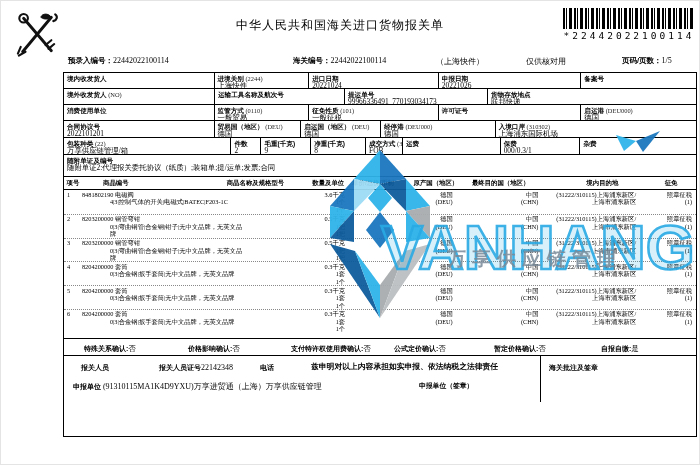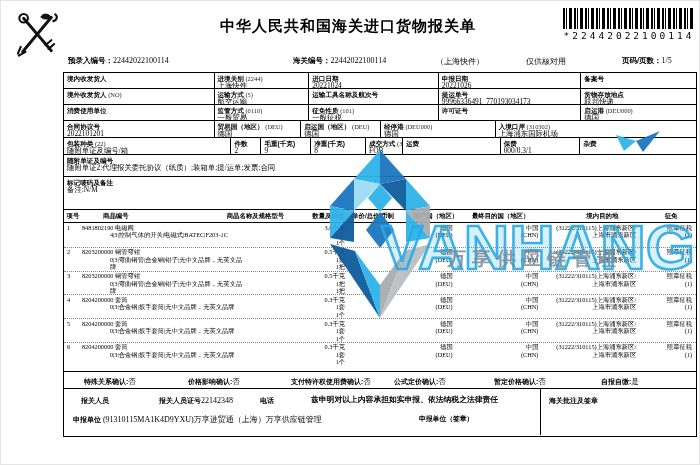--- a/index.html
+++ b/index.html
@@ -1,19 +1,19 @@
 <!DOCTYPE html>
 <html><head>
 <meta charset="utf-8">
 <style>
   html,body{margin:0;padding:0;background:#fff;}
   .page{position:relative;width:700px;height:465px;background:#fff;font-family:"Liberation Sans",sans-serif;color:#000;overflow:hidden;box-shadow:inset 0 0 0 1px #e4e4e4;}
   .abs{position:absolute;}
   
-  .title{left:220px;top:17px;font-size:15px;font-weight:bold;letter-spacing:1px;}
+  .title{left:236px;top:17px;font-size:12px;font-weight:normal;letter-spacing:1px;}
   .bars{left:563px;top:8px;width:132px;height:21px;background:repeating-linear-gradient(90deg,#000 0 2px,#fff 2px 3px,#000 3px 4px,#fff 4px 6px,#000 6px 9px,#fff 9px 11px);}
   .barstext{left:563px;top:30px;width:132px;text-align:center;font-size:9.5px;letter-spacing:3px;font-family:"DejaVu Sans Mono",monospace;}
   .preline{left:46px;top:56px;width:634px;height:14px;font-size:7.5px;}
   .preline .lbl{font-weight:bold;}
   .preline .val{font-family:"Liberation Serif",serif;font-size:8px;}
   
   .main{left:63px;top:72px;width:634px;height:365px;border:1.5px solid #000;box-sizing:border-box;}
   .frow{display:flex;border-bottom:1px solid #000;box-sizing:border-box;overflow:hidden;}
   .fc{box-sizing:border-box;border-left:1px solid #000;padding:1.5px 2px 0 3px;overflow:hidden;}
   .fc:first-child{border-left:none;}
@@ -103,24 +103,20 @@
           <div class="lb"><span>备案号</span><span class="cd"></span></div>
           <div class="vl"></div>
         </div>
     </div>
 
     <div class="frow" style="height:16px">
       <div class="fc" style="width:150px">
           <div class="lb"><span>境外收发货人</span><span class="cd"> (NO)</span></div>
           <div class="vl"></div>
         </div>
-      <div class="fc" style="width:95px">
-          <div class="lb"><span>运输方式</span><span class="cd"> (5)</span></div>
-          <div class="vl">航空运输</div>
-        </div>
       <div class="fc" style="width:130px">
           <div class="lb"><span>运输工具名称及航次号</span><span class="cd"></span></div>
           <div class="vl"></div>
         </div>
       <div class="fc" style="width:143px">
           <div class="lb"><span>提运单号</span><span class="cd"></span></div>
           <div class="vl">99966336491_770193034173</div>
         </div>
       <div class="fc" style="width:116px">
           <div class="lb"><span>货物存放地点</span><span class="cd"></span></div>
@@ -170,21 +166,21 @@
         </div>
       <div class="fc" style="width:202px">
           <div class="lb"><span>入境口岸</span><span class="cd"> (310302)</span></div>
           <div class="vl">上海浦东国际机场</div>
         </div>
     </div>
 
     <div class="frow" style="height:17px">
       <div class="fc" style="width:167px">
           <div class="lb"><span>包装种类</span><span class="cd"> (22)</span></div>
-          <div class="vl">随附单证及编号/箱</div>
+          <div class="vl">万享供应链管理/箱</div>
         </div>
       <div class="fc" style="width:30px">
           <div class="lb"><span>件数</span></div>
           <div class="vl">2</div>
         </div>
       <div class="fc" style="width:50px">
           <div class="lb"><span>毛重(千克)</span></div>
           <div class="vl">9</div>
         </div>
       <div class="fc" style="width:55px">
@@ -209,26 +205,20 @@
         </div>
     </div>
 
     <div class="frow" style="height:22px">
       <div class="fc" style="width:634px">
         <div class="lb">随附单证及编号</div>
         <div class="vl">随附单证2:代理报关委托协议（纸质）;装箱单;提/运单;发票;合同</div>
       </div>
     </div>
 
-    <div class="frow" style="height:33px">
-      <div class="fc" style="width:634px">
-        <div class="lb">标记唛码及备注</div>
-        <div class="vl">备注:N/M</div>
-      </div>
-    </div>
 
     <div class="ghead">
       <div class="gh" style="width:18px">项号</div>
       <div class="gh" style="width:68px">商品编号</div>
       <div class="gh" style="width:162px;padding-left:50px">商品名称及规格型号</div>
       <div class="gh" style="width:34px">数量及单位</div>
       <div class="gh" style="width:56px">单价/总价/币制</div>
       <div class="gh" style="width:58px;padding-left:12px">原产国（地区）</div>
       <div class="gh" style="width:84px">最终目的国（地区）</div>
       <div class="gh" style="width:104px;padding-left:16px">境内目的地</div>

